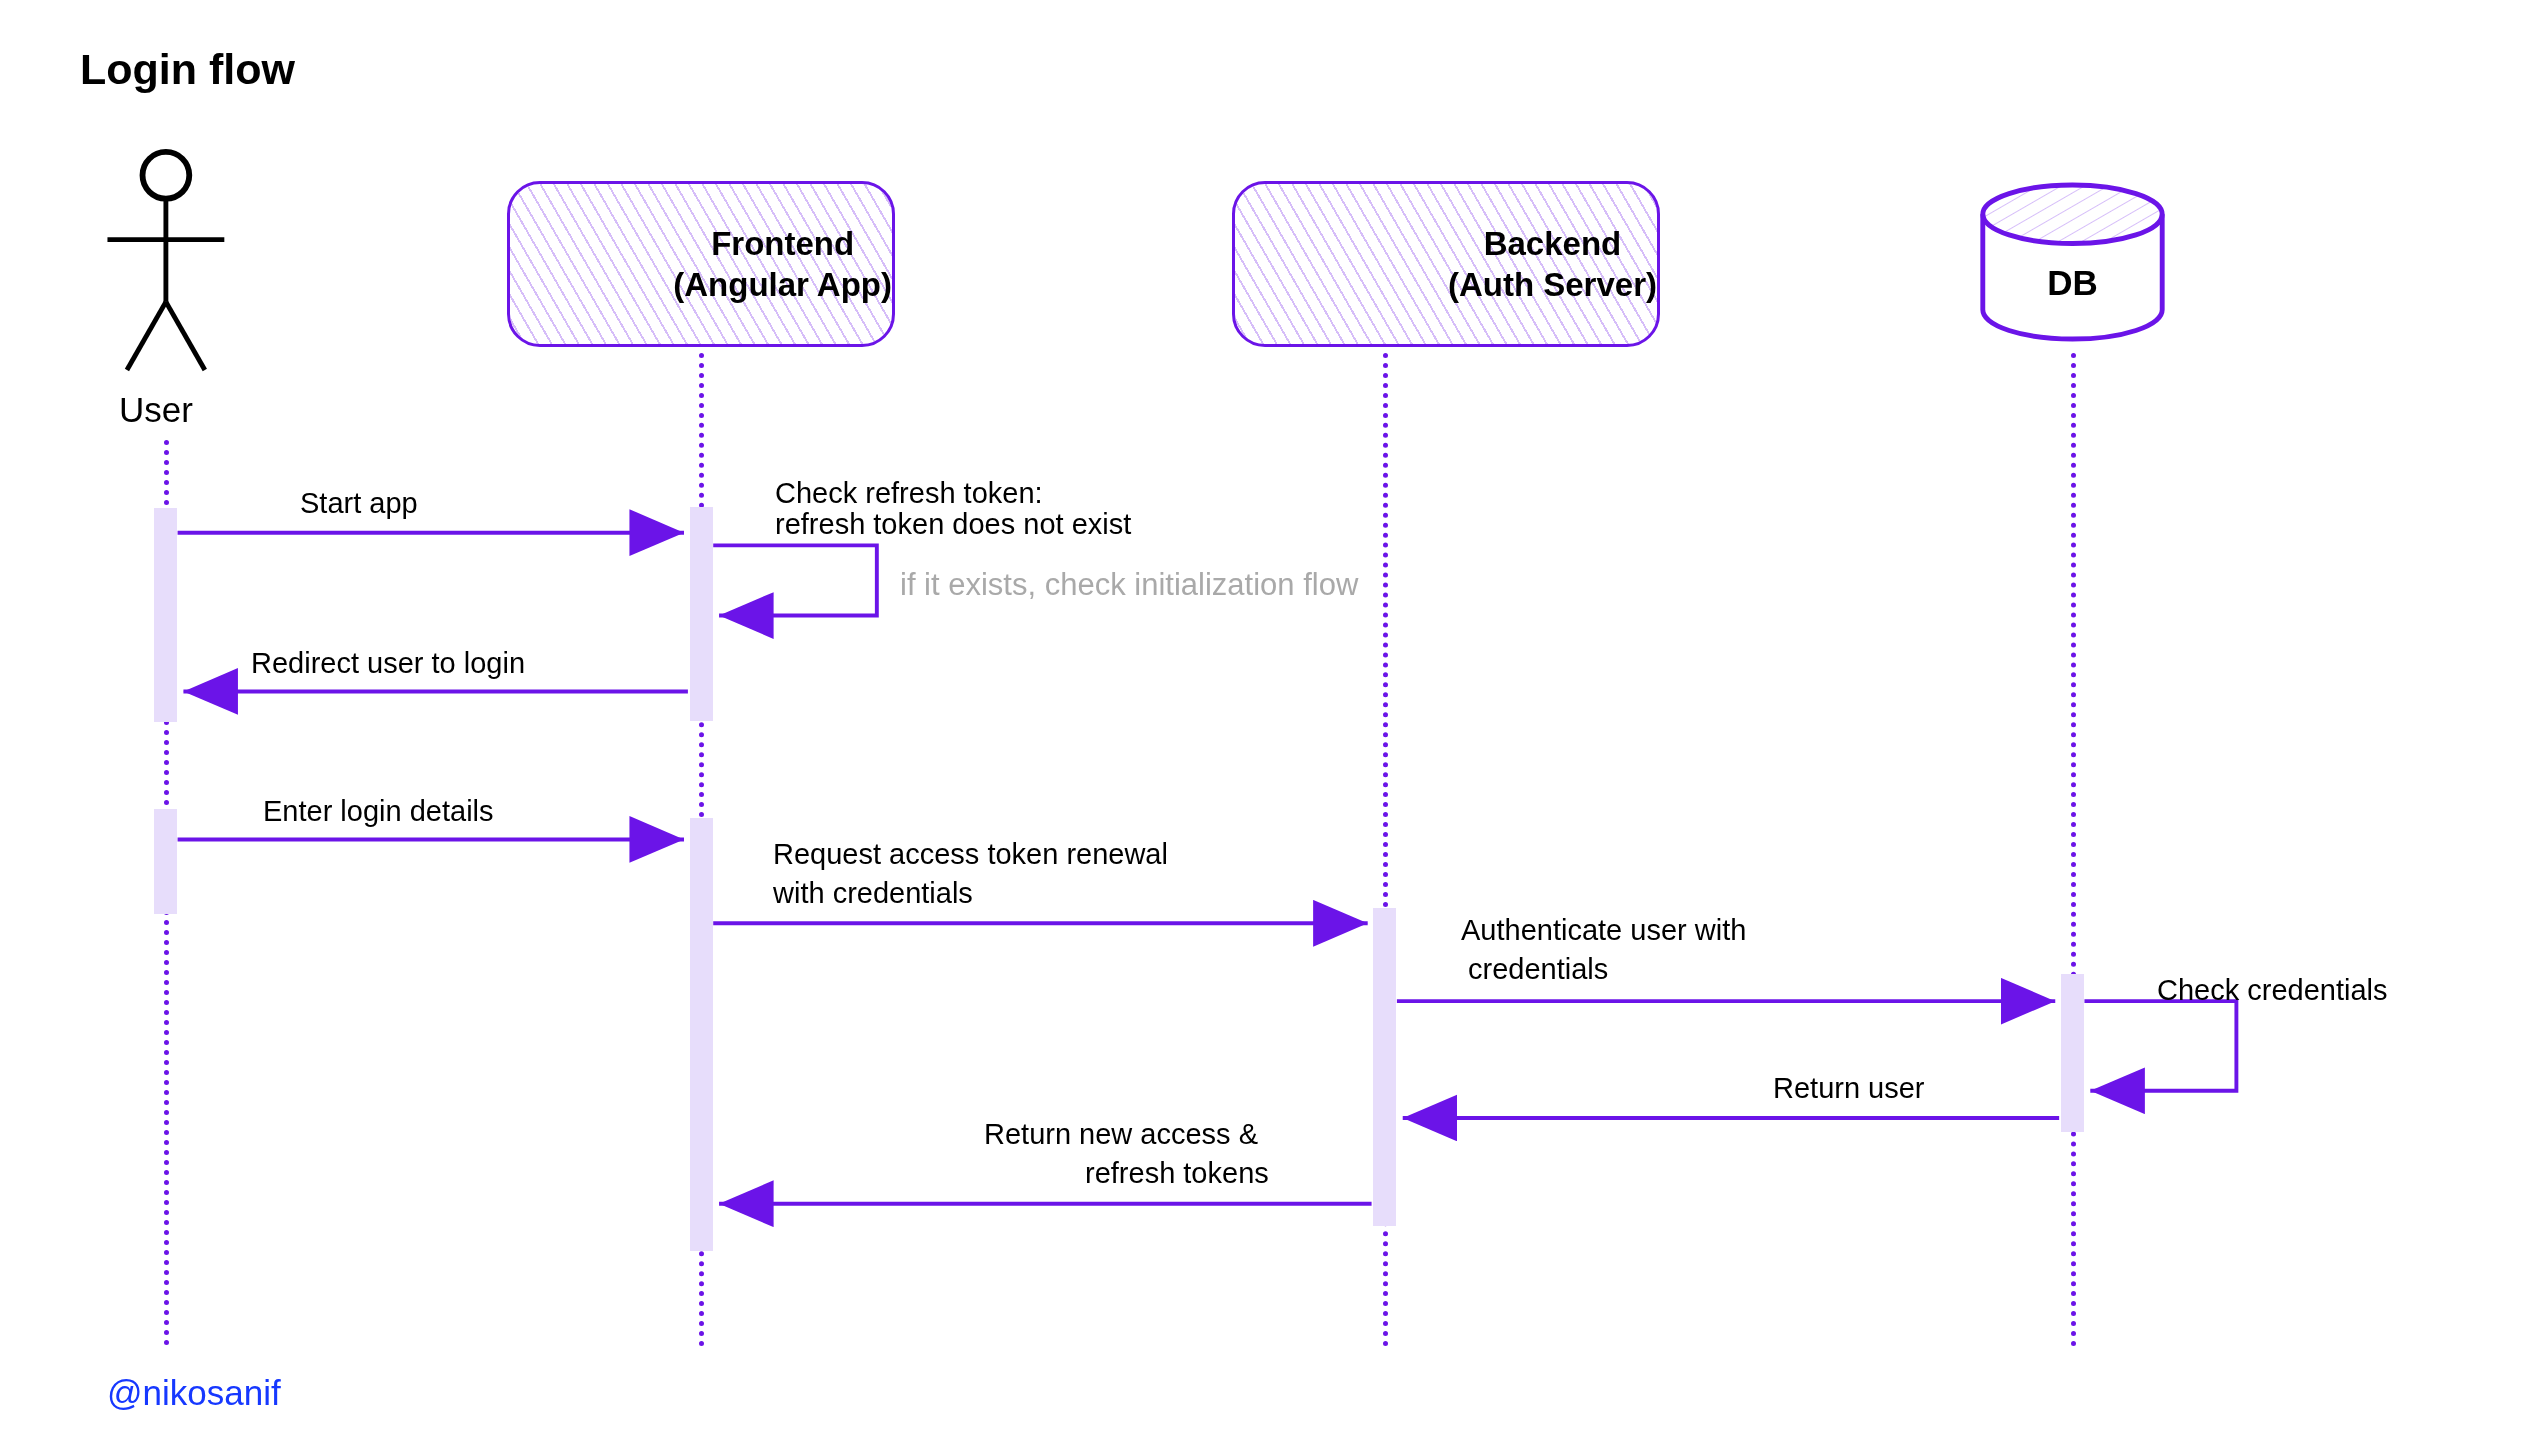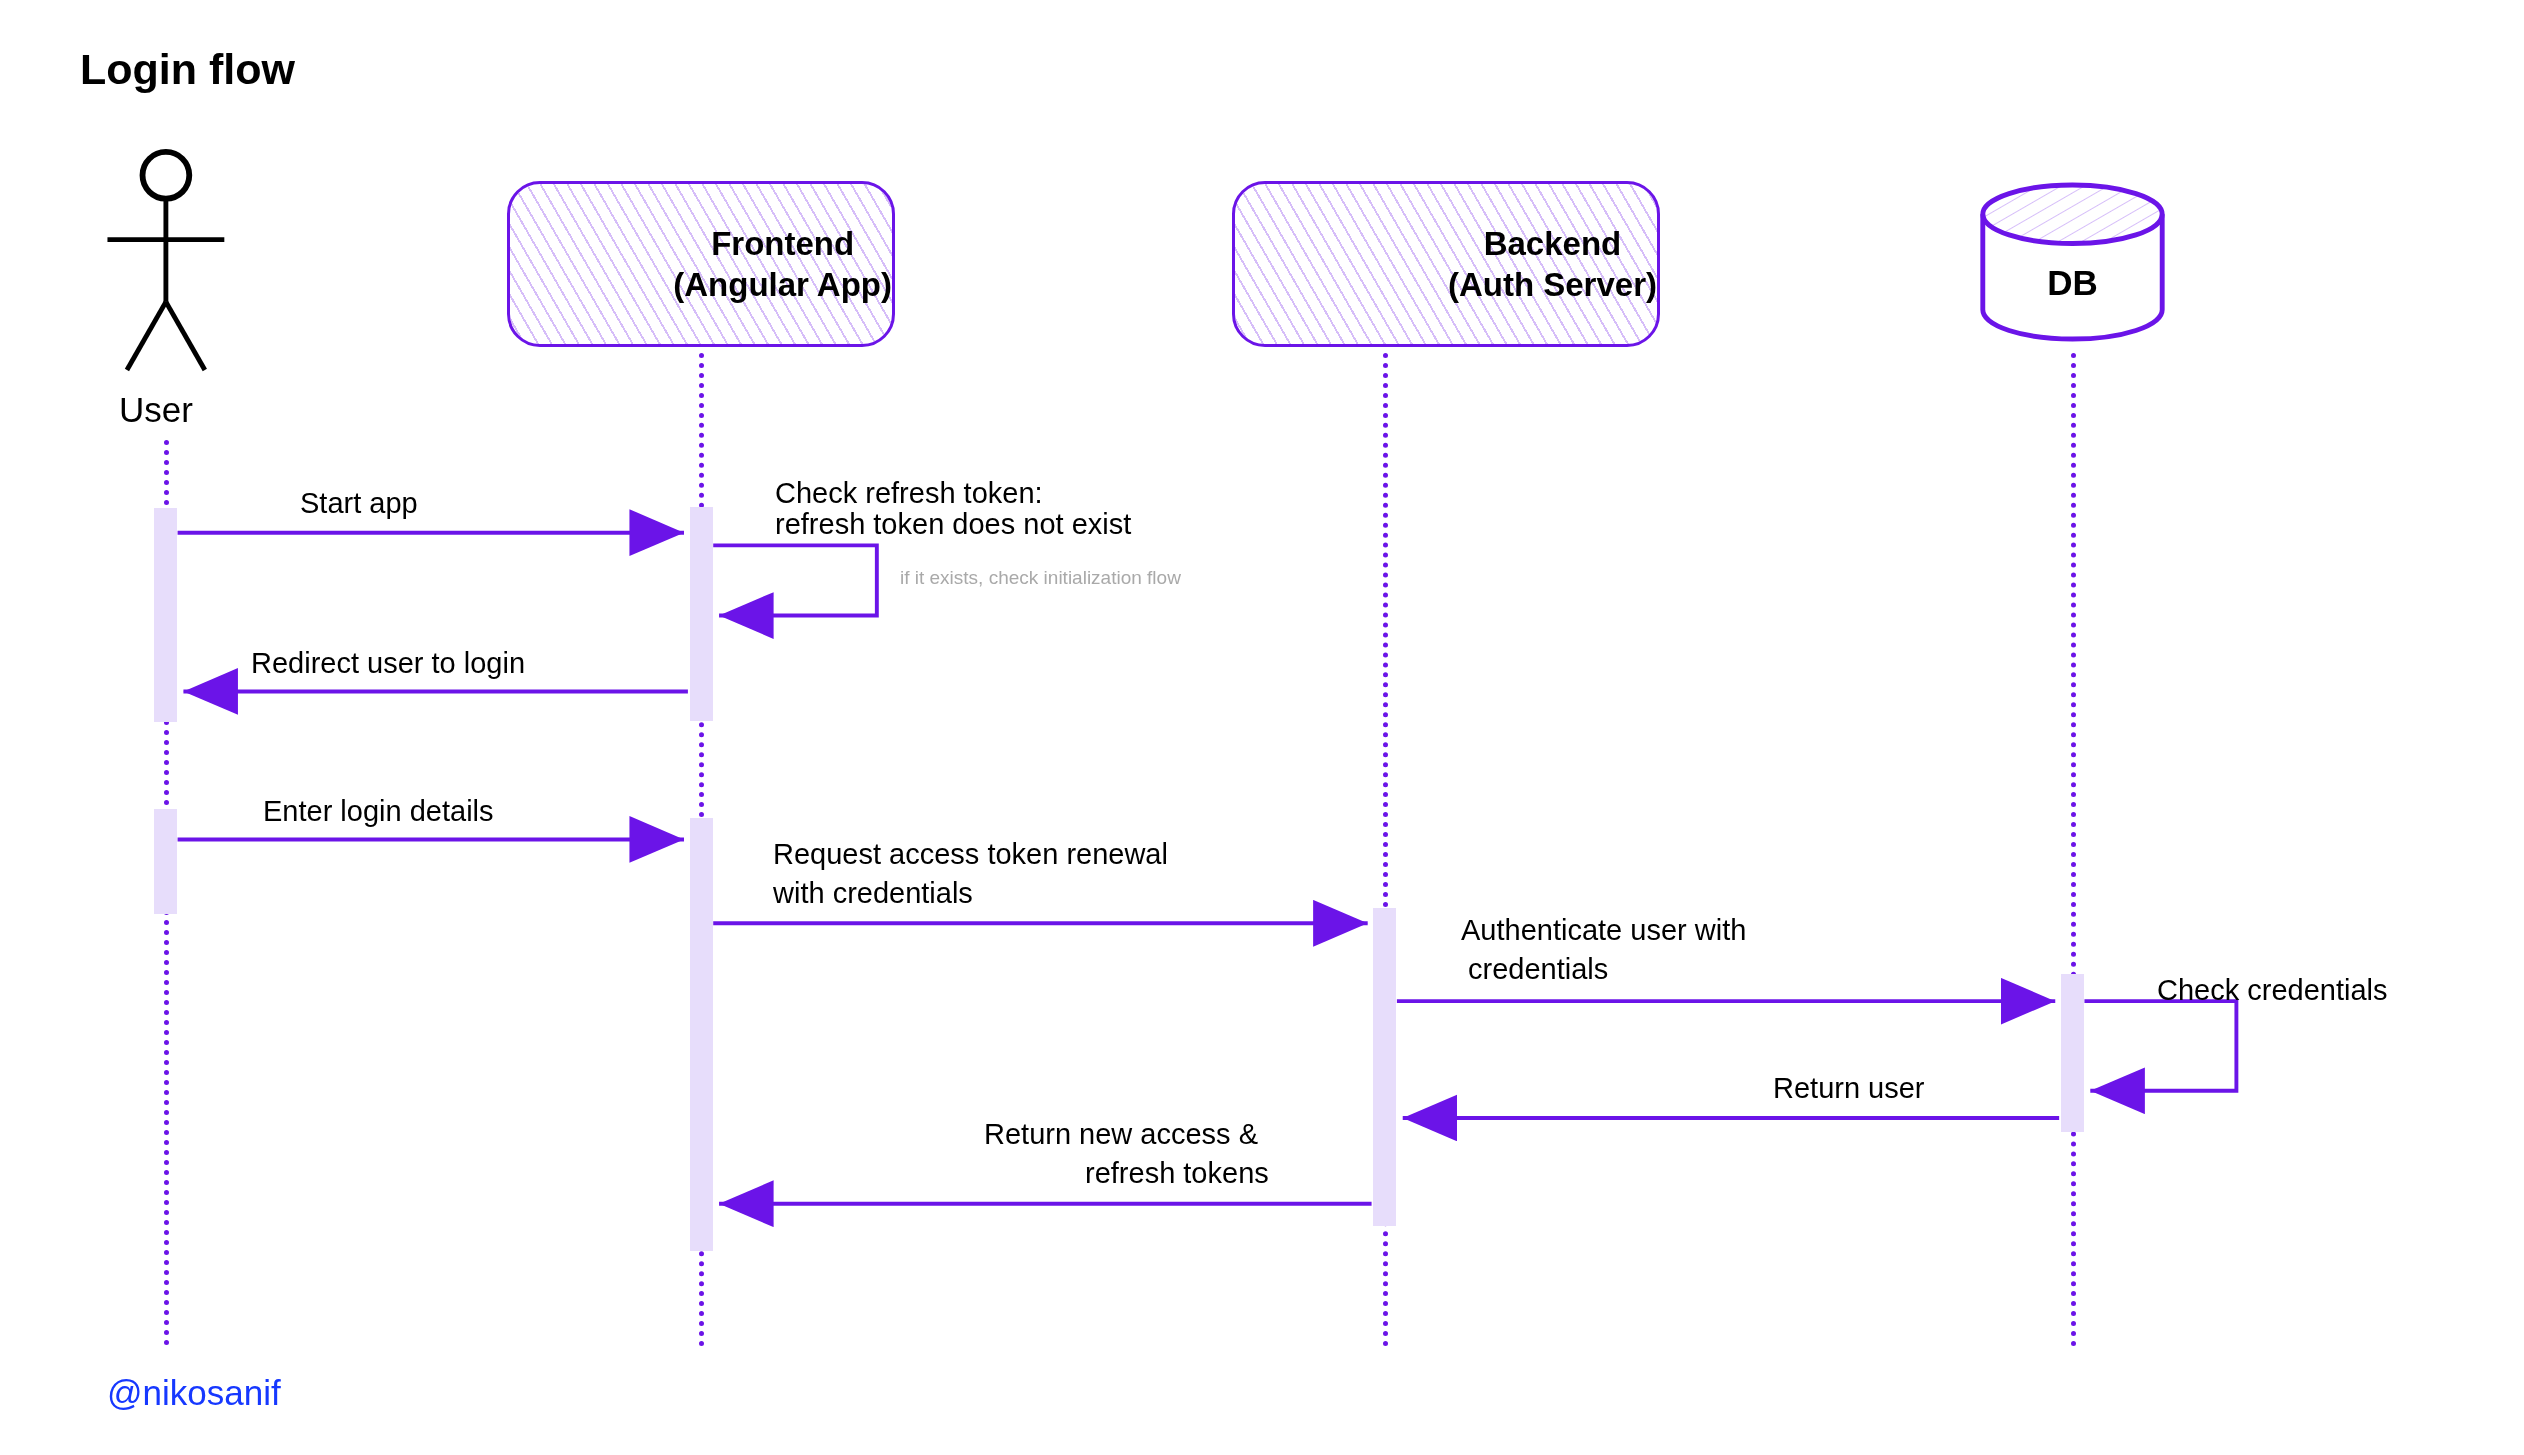--- a/index.html
+++ b/index.html
@@ -92,21 +92,21 @@
     position: absolute;
   }
 
   
   .msg {
     position: absolute;
     font-size: 29px;
     color: #000;
     white-space: pre;
   }
-  .msg.dim { color: #a9a9a9; font-size: 19px; }
+  .msg.dim { color: #a9a9a9; font-size: 31px; }
 
   svg.overlay {
     position: absolute;
     left: 0; top: 0;
     width: 2525px;
     height: 1455px;
     pointer-events: none;
   }
   .arrow {
     stroke: #6b14e8;

